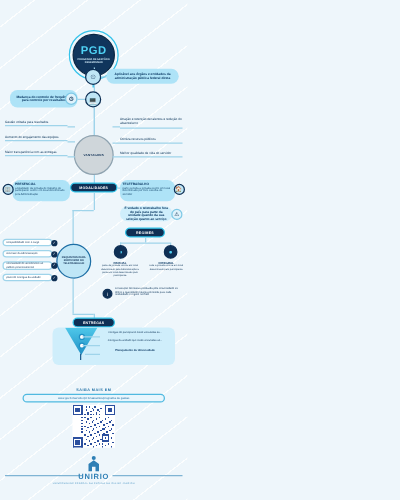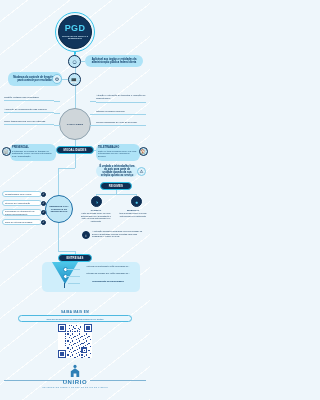--- a/index.html
+++ b/index.html
@@ -31,21 +31,21 @@
     border-radius:50%;background:#bfe6f6;border:.8px solid #0e2f54;
     display:flex;align-items:center;justify-content:center;
     color:#0e2f54;box-sizing:border-box;
   }
   .spine{position:absolute;left:74.5px;width:.8px;background:#9fd4ea;}
   .conn{position:absolute;background:#9fd4ea;height:.6px;}
   .vconn{position:absolute;background:#9fd4ea;width:.6px;}
   .lbl{font-size:2.5px;line-height:1.3;color:#123a5e;}
 
   
-  .pgd-wrap{position:absolute;left:50px;top:12px;width:50px;height:46px;}
+  .pgd-wrap{position:absolute;left:50px;top:24px;width:50px;height:46px;}
   .pgd-ring{
     position:absolute;left:5px;top:0;width:40px;height:40px;border-radius:50%;
     border:1.2px solid #35c3ea;box-sizing:border-box;
   }
   .pgd-circle{
     position:absolute;left:8px;top:3px;width:34px;height:34px;border-radius:50%;
     background:#10355c;display:flex;flex-direction:column;
     align-items:center;justify-content:center;box-sizing:border-box;
     border:1px solid #0b2744;
   }

